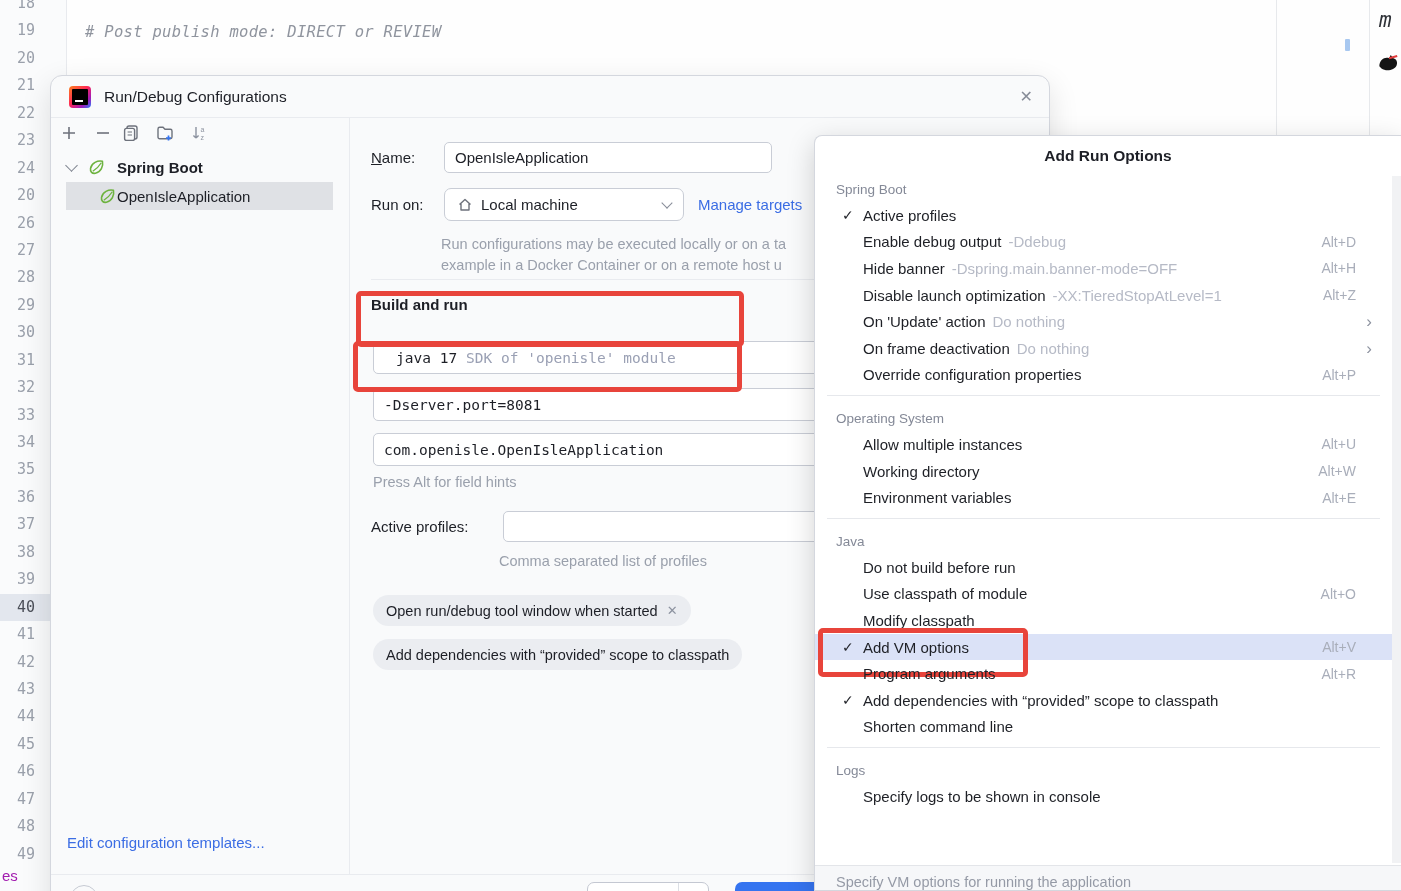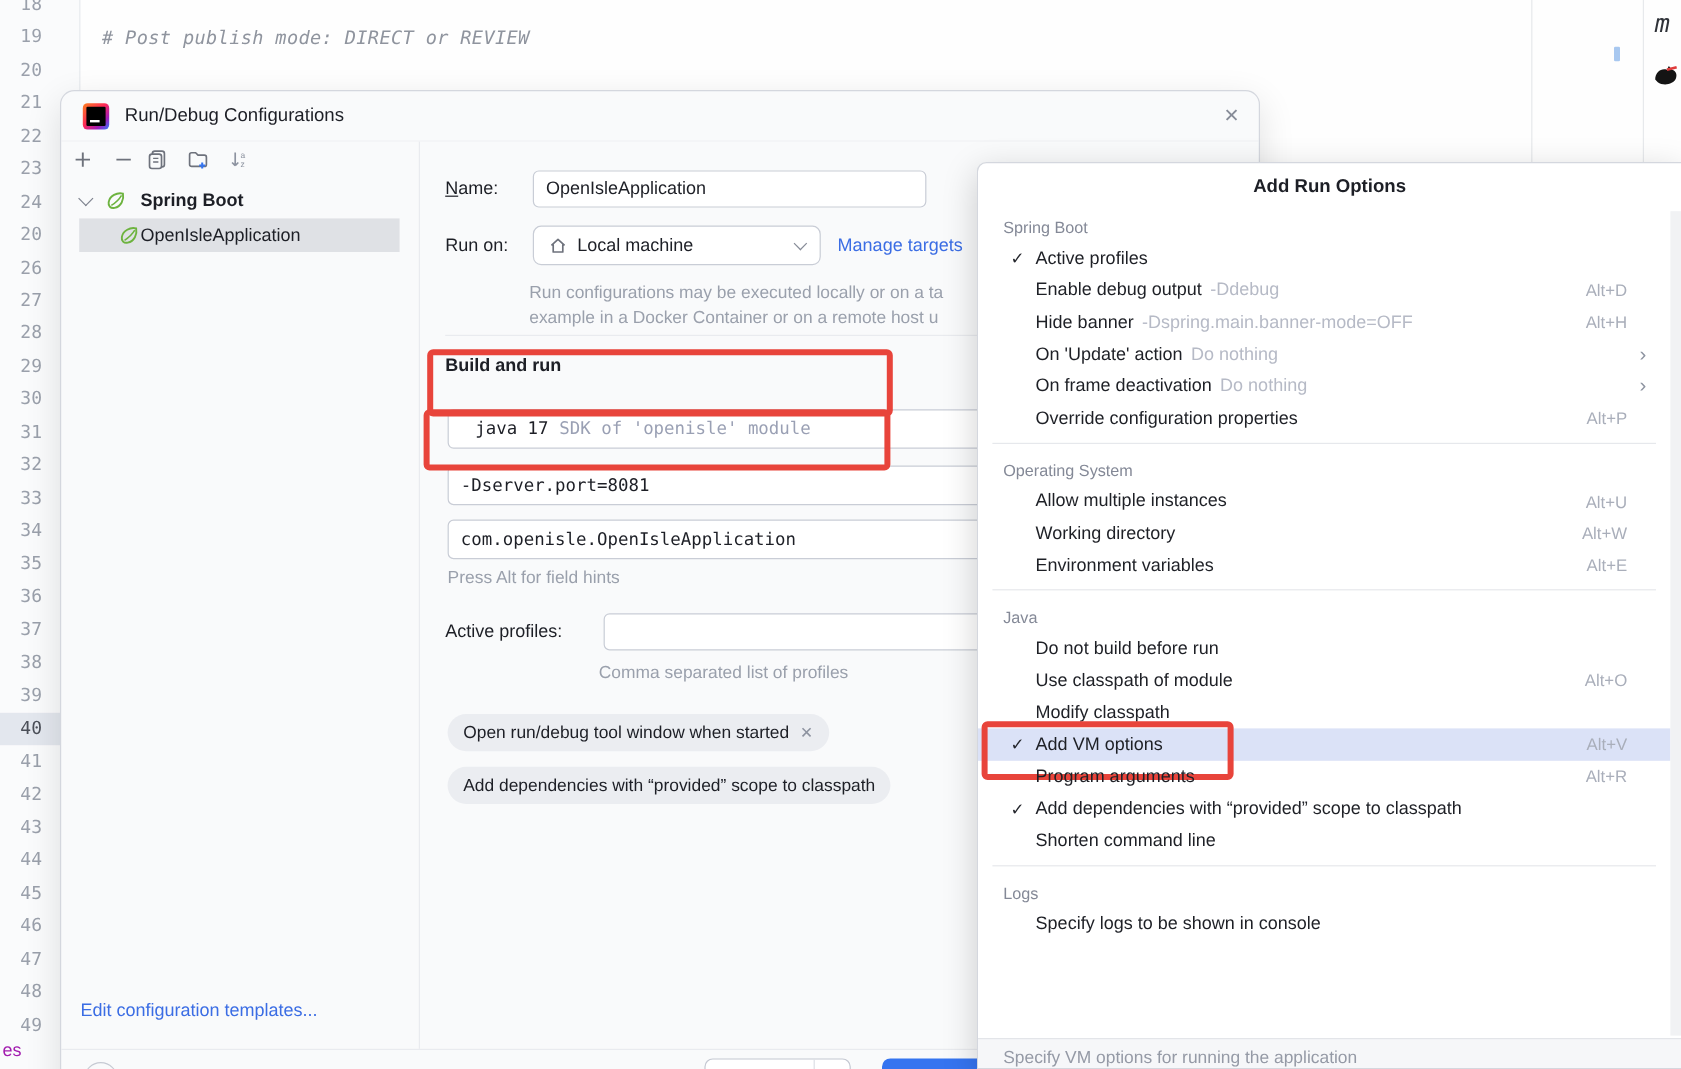--- a/index.html
+++ b/index.html
@@ -378,20 +378,28 @@
 
         <div class="m-row item">
           <span class="chk"></span>
           <span class="lbl">Hide banner</span>
           <span class="hnt">-Dspring.main.banner-mode=OFF</span>
           <span class="sp"></span>
           <span class="sc">Alt+H</span>
 
         </div>
 
+        <div class="m-row item">
+          <span class="chk"></span>
+          <span class="lbl">Disable launch optimization</span>
+          <span class="hnt">-XX:TieredStopAtLevel=1</span>
+          <span class="sp"></span>
+          <span class="sc">Alt+Z</span>
+
+        </div>
 
 
         <div class="m-row item">
           <span class="chk"></span>
           <span class="lbl">On 'Update' action</span>
           <span class="hnt">Do nothing</span>
           <span class="sp"></span>
 
           <span class="ar">›</span>
         </div>

